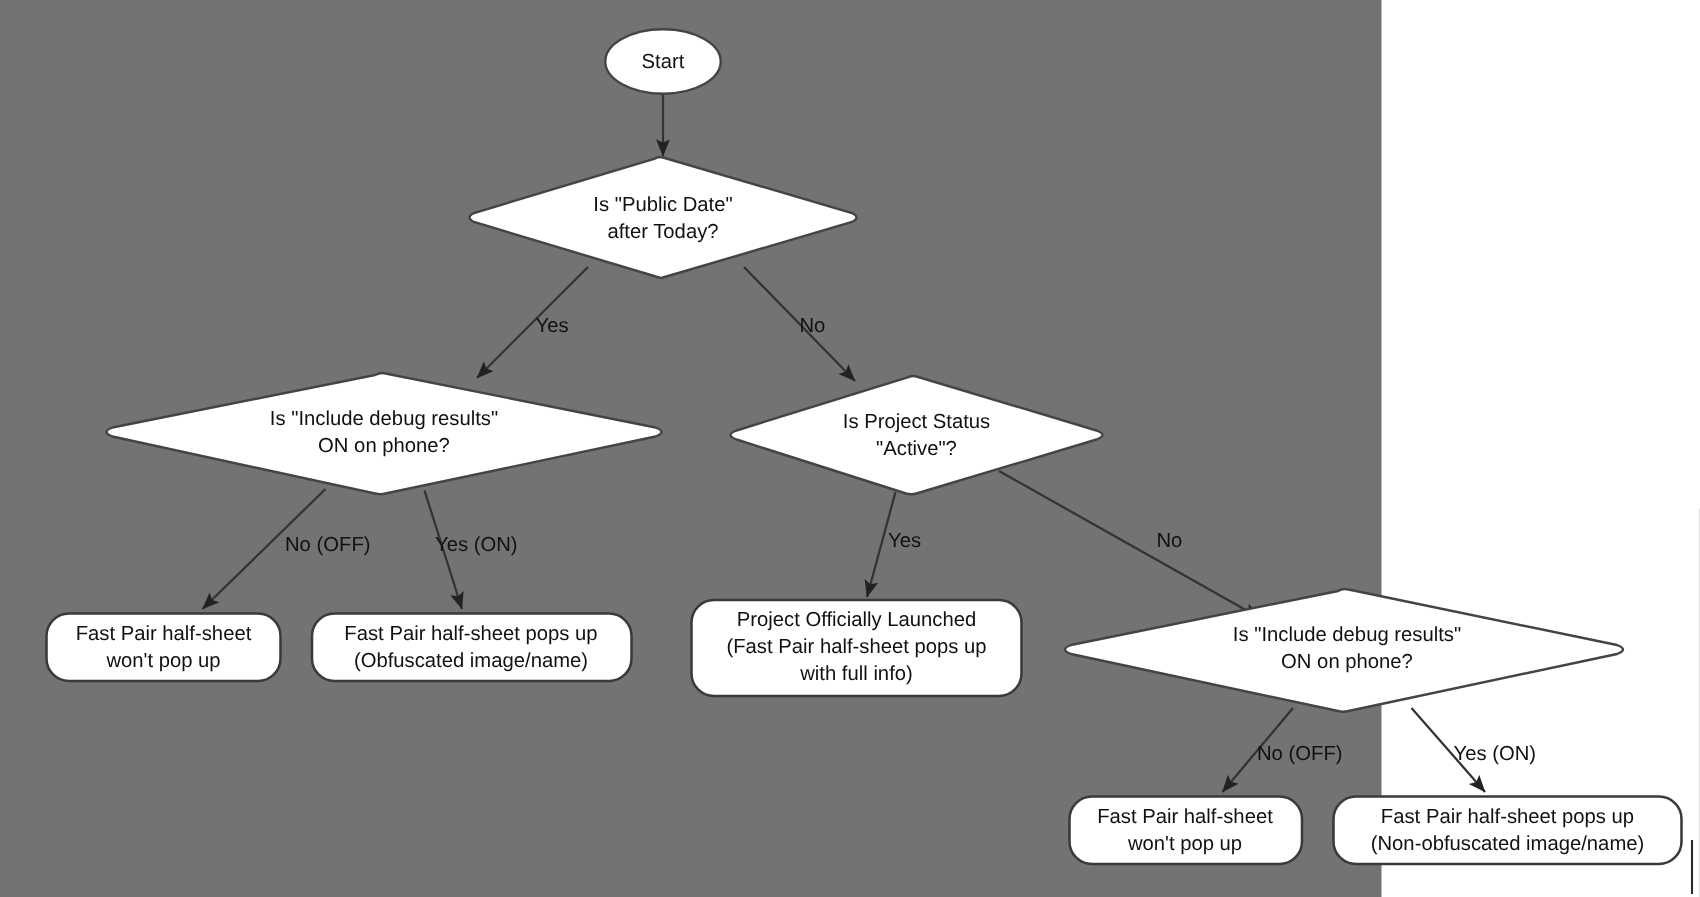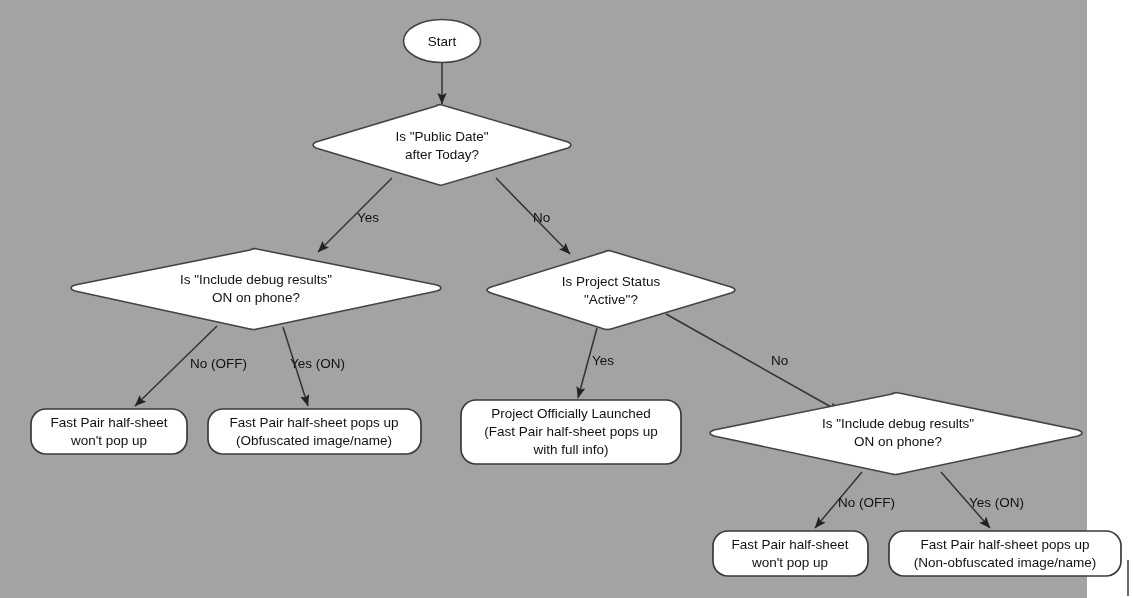--- a/index.html
+++ b/index.html
@@ -8,23 +8,23 @@
     background: #ffffff;
   }
   body {
     width: 1133px;
     height: 598px;
     overflow: hidden;
     font-family: "Liberation Sans", sans-serif;
   }
   #flow-root {
     position: relative;
-    width: 1087px;
+    width: 921px;
     height: 598px;
-    background: #a3a3a3;
+    background: #737373;
   }
   svg#flow-svg {
     position: absolute;
     top: 0;
     left: 0;
     width: 1133px;
     height: 598px;
     display: block;
   }
   .node-shape {

